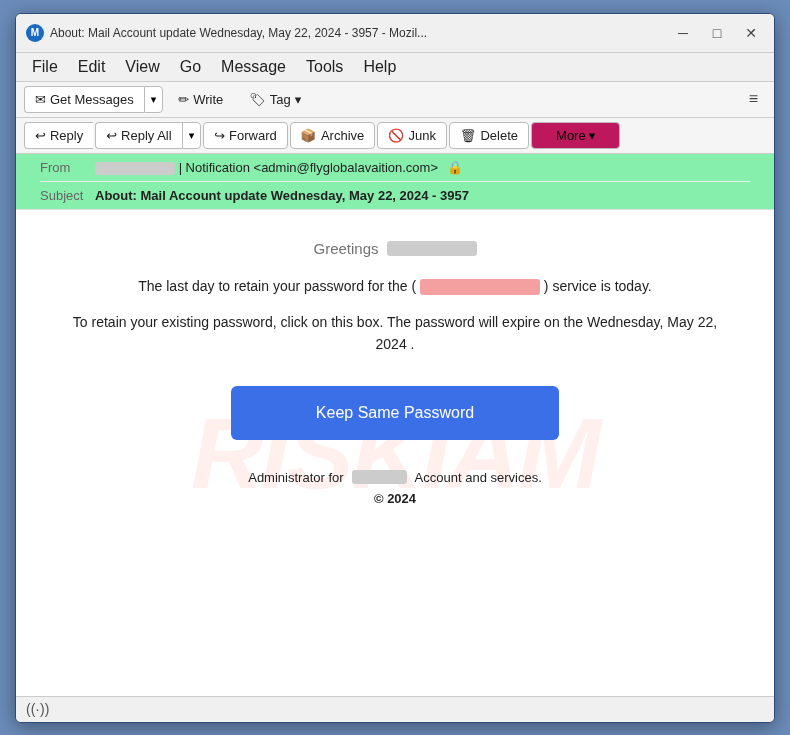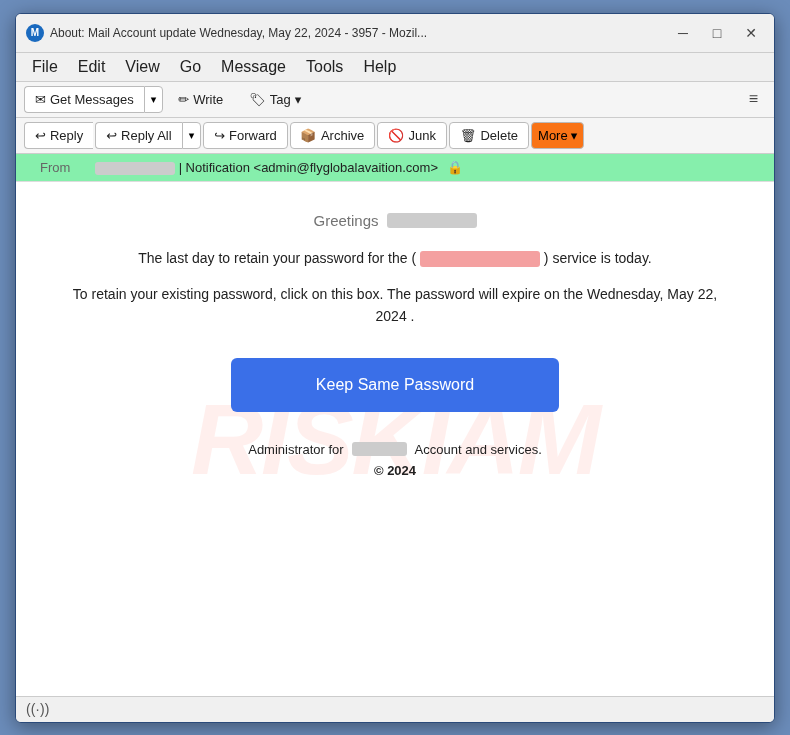--- a/index.html
+++ b/index.html
@@ -156,22 +156,22 @@
       background: #fff;
       cursor: pointer;
       font-size: 11px;
       display: flex;
       align-items: center;
     }
     .action-btn-more {
       display: flex;
       align-items: center;
       gap: 3px;
-      padding: 5px 6px;
-      background: #f97316;
+      padding: 5px 24px;
+      background: #be185d;
       border: 1px solid #bbb;
       border-radius: 4px;
       cursor: pointer;
       font-size: 13px;
     }
     
     .email-header {
       background: #86efac;
       border-bottom: 1px solid #ddd;
       padding: 0 24px;
@@ -408,20 +408,26 @@
     </button>
   </div>
 
   <div class="email-header">
     <div class="email-field">
       <span class="field-label">From</span>
       <span class="field-value">
         <span class="blurred-text blurred-name">&nbsp;&nbsp;&nbsp;&nbsp;&nbsp;&nbsp;</span>
         <span>| Notification &lt;admin@flyglobalavaition.com&gt;</span>
         <span class="lock-icon">🔒</span>
+      </span>
+    </div>
+    <div class="email-field">
+      <span class="field-label">Subject</span>
+      <span class="field-value">
+        <strong>About: Mail Account update Wednesday, May 22, 2024 - 3957</strong>
       </span>
     </div>
   </div>
 
   <div class="email-body">
     <div class="watermark">RISKIAM</div>
     <div class="email-content">
       <div class="greeting">
         <span>Greetings</span>
         <span class="blurred-text greeting-blurred">&nbsp;</span>

